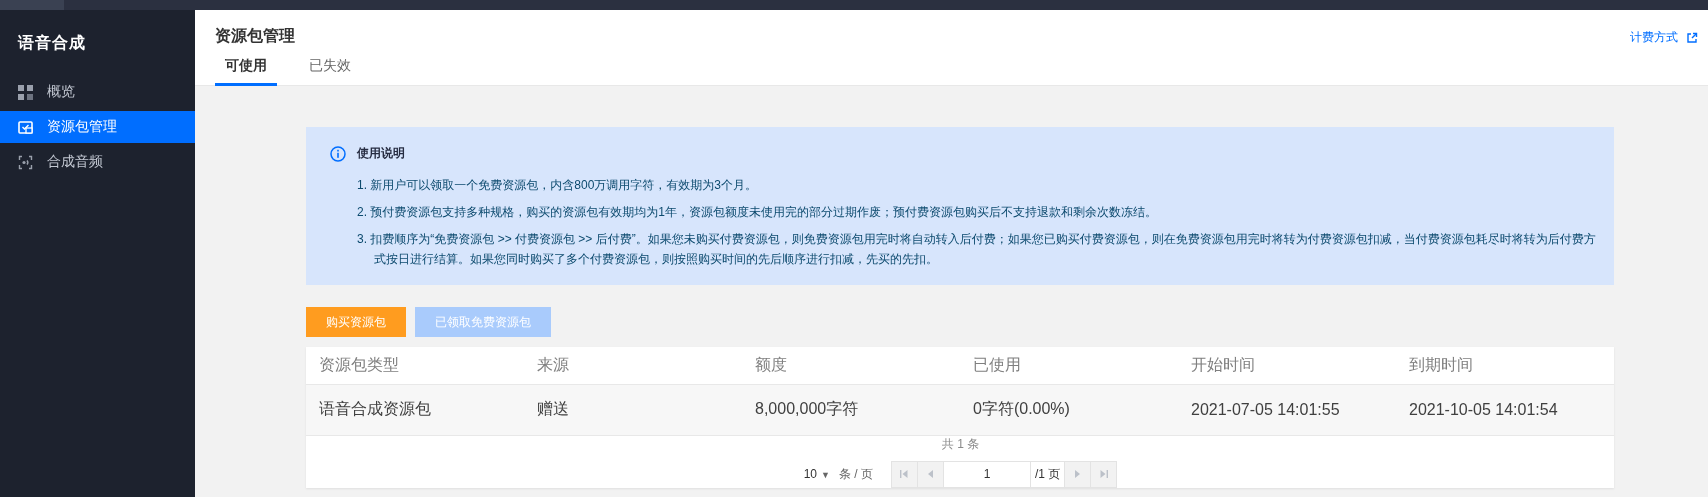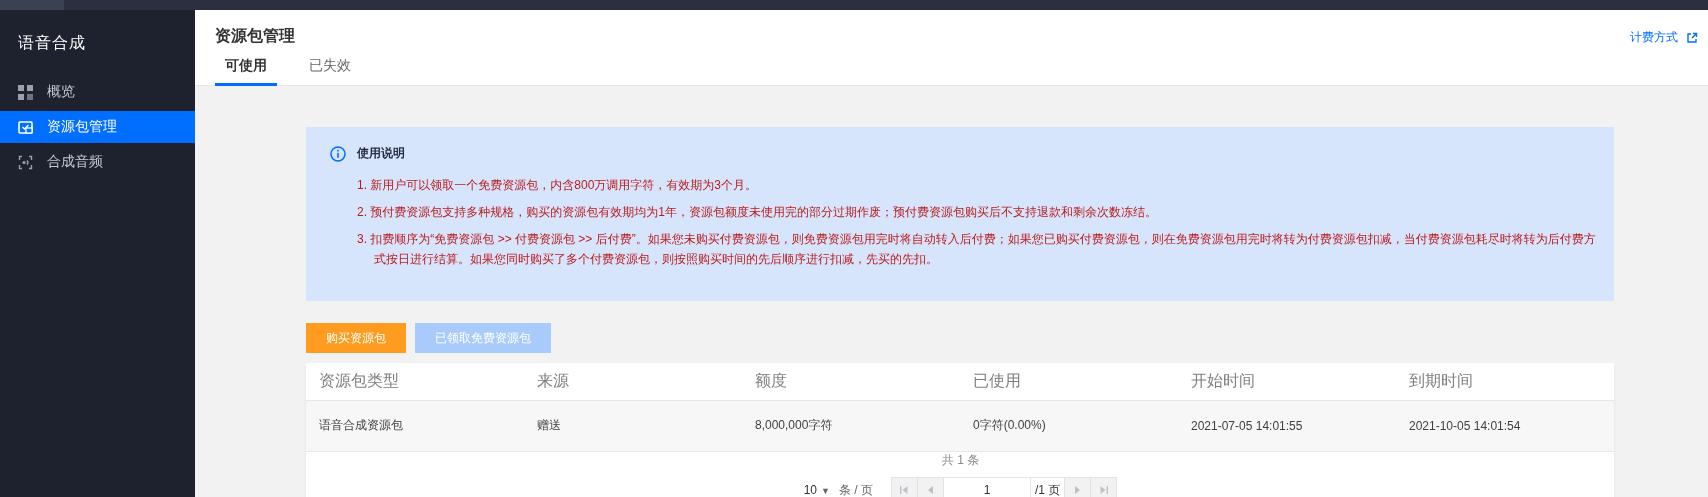--- a/index.html
+++ b/index.html
@@ -3,21 +3,21 @@
 <meta charset="utf-8">
 <style>
   * { margin:0; padding:0; box-sizing:border-box; }
   html,body { width:1708px; height:497px; overflow:hidden;
     font-family:"Liberation Sans","DejaVu Sans",sans-serif; background:#f2f2f2; }
   .topbar { position:absolute; top:0; left:0; width:1708px; height:10px; background:#2b3040; }
   .topbar-logo { position:absolute; top:0; left:0; width:64px; height:10px; background:#3a4152; }
 
   
   .sidebar { position:absolute; top:10px; left:0; width:195px; height:487px; background:#1d222e; }
-  .sidebar-title { color:#ffffff; font-size:16px; font-weight:normal; padding:23px 0 0 18px; letter-spacing:1px; }
+  .sidebar-title { color:#ffffff; font-size:16px; font-weight:bold; padding:23px 0 0 18px; letter-spacing:1px; }
   .menu { margin-top:22px; }
   .menu-item { height:32px; display:flex; align-items:center; padding-left:18px; cursor:pointer;
     color:#c3c8d2; font-size:14px; margin-bottom:3px; }
   .menu-item .mi-icon { width:15px; height:15px; margin-right:14px; display:inline-flex; }
   .menu-item.active { background:#006eff; color:#ffffff; }
 
   
   .main { position:absolute; top:10px; left:195px; width:1513px; height:487px; background:#f2f2f2; }
   .page-header { height:76px; background:#ffffff; position:relative; border-bottom:1px solid #e8e8e8; }
   .page-title { position:absolute; left:20px; top:16px; font-size:16px; font-weight:bold; color:#333; }
@@ -28,37 +28,37 @@
   .tab.active { color:#333; font-weight:bold; border-bottom:3px solid #006eff; }
 
   .content { padding:41px 94px 0 111px; }
 
   
   .notice { background:#d7e5fc; padding:18px 8px 16px 24px; }
   .notice-head { display:flex; align-items:center; margin-bottom:13px; }
   .notice-head .info-ic { width:16px; height:16px; margin-right:11px; flex:none; }
   .notice-title { font-size:12px; font-weight:bold; color:#262c41; }
   .notice-list { padding-left:27px; }
-  .notice-item { font-size:12px; color:#b91c1c; line-height:20px; margin-bottom:7px;
+  .notice-item { font-size:12px; color:#0c4a6e; line-height:20px; margin-bottom:7px;
     padding-left:17px; text-indent:-17px; }
-  .notice-item:last-child { margin-bottom:16px; }
+  .notice-item:last-child { margin-bottom:0; }
 
   
   .actions { margin-top:22px; display:flex; gap:9px; }
   .btn { height:30px; padding:0 20px; font-size:12px; border:none; color:#fff; cursor:pointer;
     font-family:inherit; }
   .btn-buy { background:#ff9c1f; }
   .btn-claimed { background:#a9cbfc; cursor:default; }
 
   
   .table-card { margin-top:10px; background:#ffffff; box-shadow:0 1px 2px rgba(0,0,0,0.08); }
   table { width:100%; border-collapse:collapse; table-layout:fixed; }
   th { height:37px; text-align:left; font-size:16px; font-weight:normal; color:#7f7f7f;
     padding:0 0 0 13px; border-bottom:1px solid #e8e8e8; background:#fff; }
-  td { height:51px; font-size:12px; color:#404040; padding:0 0 0 13px;
+  td { height:51px; font-size:16px; color:#404040; padding:0 0 0 13px;
     background:#f7f7f7; border-bottom:1px solid #e8e8e8; }
 
   
   .table-footer { height:52px; display:flex; align-items:center; justify-content:space-between;
     padding:0 12px 0 13px; background:#fff;flex-direction:column; }
   .total-count { font-size:12px; color:#8a8a8a; }
   .pager { display:flex; align-items:center; }
   .page-size { display:flex; align-items:center; font-size:12px; color:#333; cursor:pointer; }
   .page-size .caret { font-size:9px; color:#666; margin:1px 0 0 4px; }
   .per-page-label { font-size:12px; color:#666; margin:0 18px 0 9px; }

